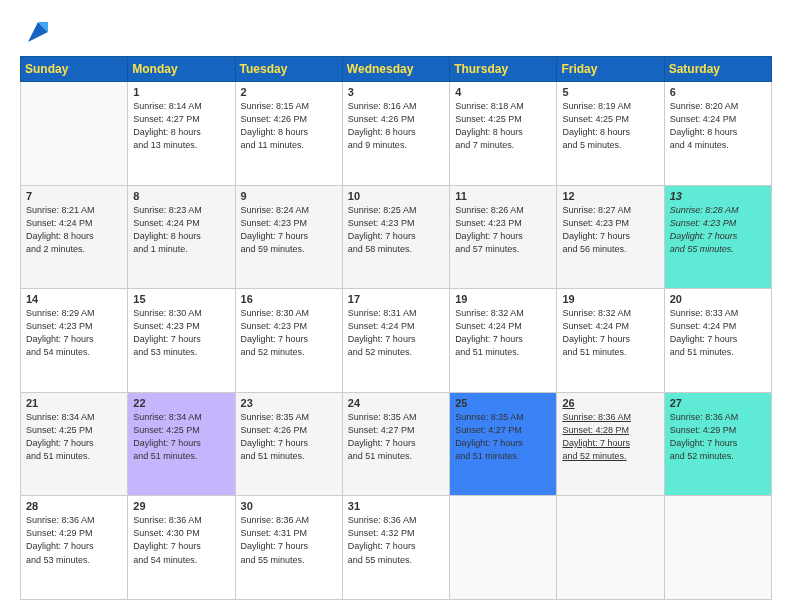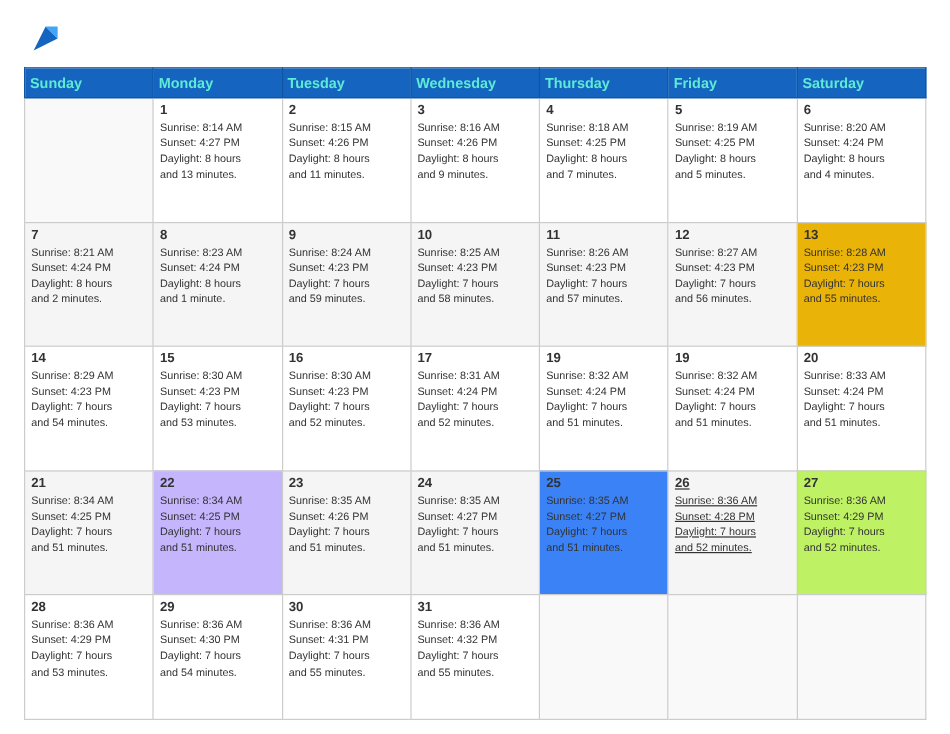--- a/index.html
+++ b/index.html
@@ -55,21 +55,21 @@
     }
     .calendar {
       flex: 1;
       border: 1px solid #ccc;
       border-collapse: collapse;
       width: 100%;
       table-layout: fixed;
     }
     .calendar th {
       background-color: #1565c0;
-      color: #5eead4;
+      color: #fde047;
       font-size: 12px;
       font-weight: bold;
       padding: 5px 4px;
       text-align: left;
       border: 1px solid #1055a0;
     }
     .calendar td {
       vertical-align: top;
       border: 1px solid #ccc;
       padding: 4px 5px;
@@ -178,21 +178,21 @@
             <div class="day-info">Sunrise: 8:25 AM<br>Sunset: 4:23 PM<br>Daylight: 7 hours<br>and 58 minutes.</div>
           </td>
           <td style="background: rgb(245, 245, 245);">
             <span class="day-number">11</span>
             <div class="day-info">Sunrise: 8:26 AM<br>Sunset: 4:23 PM<br>Daylight: 7 hours<br>and 57 minutes.</div>
           </td>
           <td style="background: rgb(245, 245, 245); margin-top: 19px;">
             <span class="day-number">12</span>
             <div class="day-info">Sunrise: 8:27 AM<br>Sunset: 4:23 PM<br>Daylight: 7 hours<br>and 56 minutes.</div>
           </td>
-          <td style="background: #eab308;">
+          <td style="background: #5eead4; font-style: italic;">
             <span class="day-number">13</span>
             <div class="day-info">Sunrise: 8:28 AM<br>Sunset: 4:23 PM<br>Daylight: 7 hours<br>and 55 minutes.</div>
           </td>
         </tr>
         <tr>
           <td>
             <span class="day-number">14</span>
             <div class="day-info">Sunrise: 8:29 AM<br>Sunset: 4:23 PM<br>Daylight: 7 hours<br>and 54 minutes.</div>
           </td>
           <td>
@@ -238,21 +238,21 @@
             <div class="day-info">Sunrise: 8:35 AM<br>Sunset: 4:27 PM<br>Daylight: 7 hours<br>and 51 minutes.</div>
           </td>
           <td style="background: #3b82f6;">
             <span class="day-number">25</span>
             <div class="day-info">Sunrise: 8:35 AM<br>Sunset: 4:27 PM<br>Daylight: 7 hours<br>and 51 minutes.</div>
           </td>
           <td style="background: rgb(245, 245, 245); text-decoration: underline;">
             <span class="day-number">26</span>
             <div class="day-info">Sunrise: 8:36 AM<br>Sunset: 4:28 PM<br>Daylight: 7 hours<br>and 52 minutes.</div>
           </td>
-          <td style="background: #bef264;">
+          <td style="background: #5eead4;">
             <span class="day-number">27</span>
             <div class="day-info">Sunrise: 8:36 AM<br>Sunset: 4:29 PM<br>Daylight: 7 hours<br>and 52 minutes.</div>
           </td>
         </tr>
         <tr>
           <td>
             <span class="day-number">28</span>
             <div class="day-info">Sunrise: 8:36 AM<br>Sunset: 4:29 PM<br>Daylight: 7 hours<br>and 53 minutes.</div>
           </td>
           <td>

